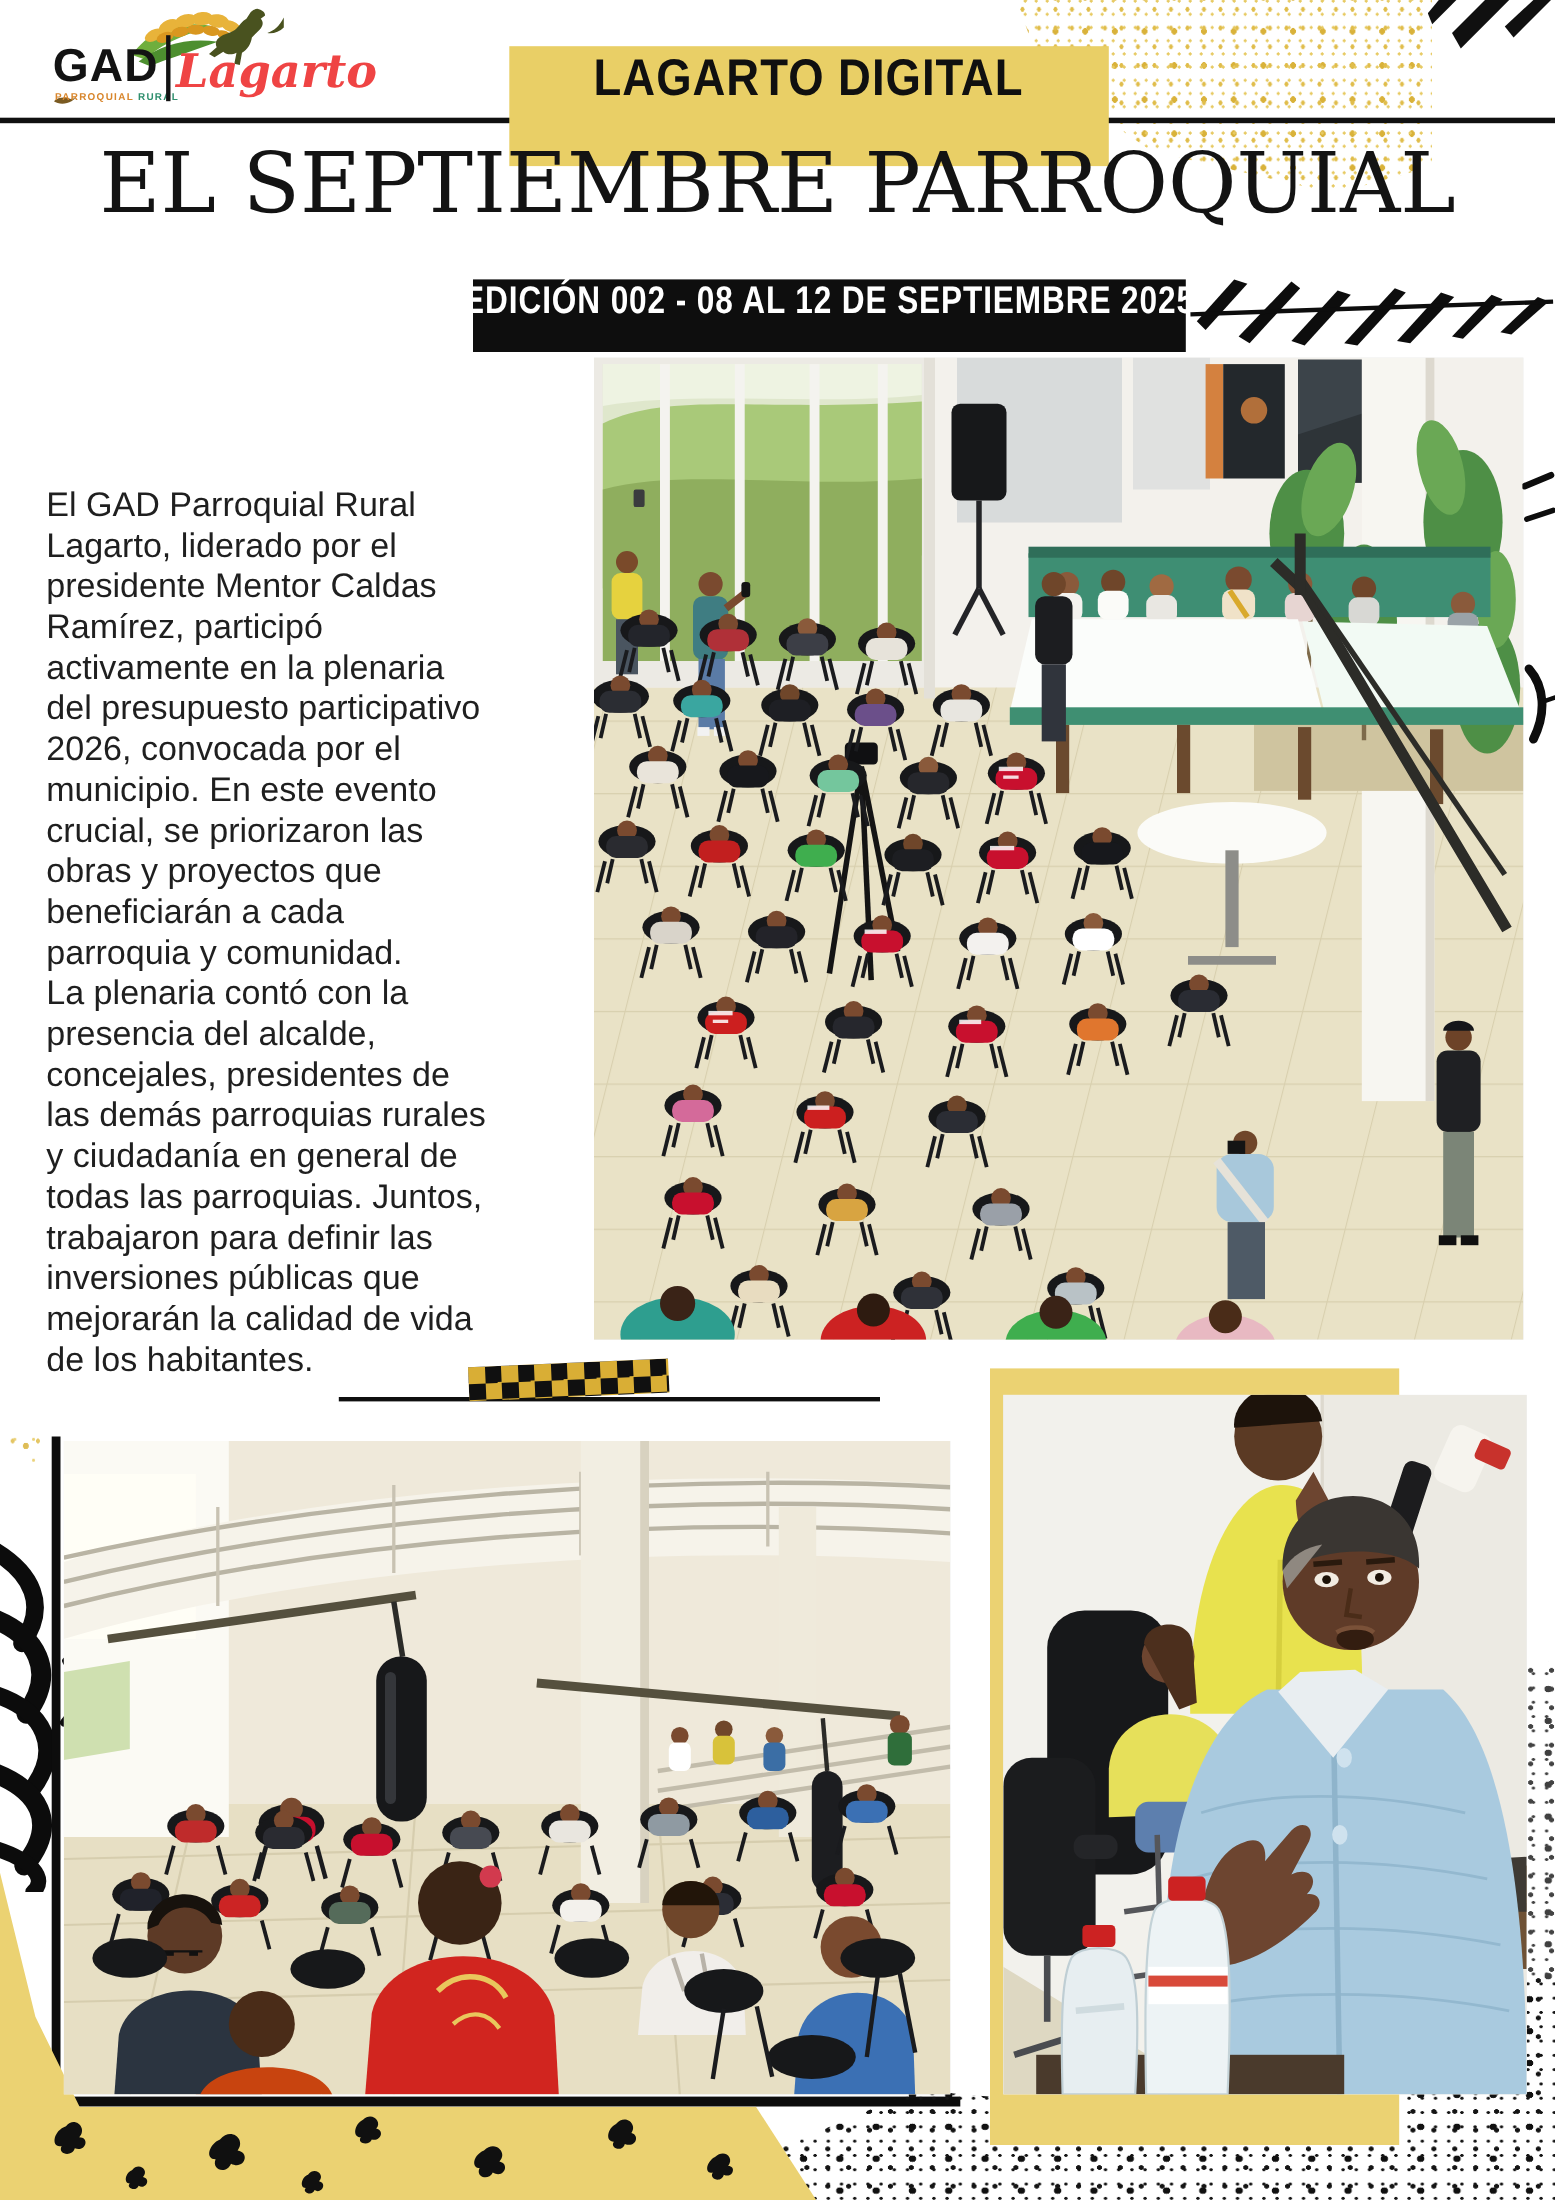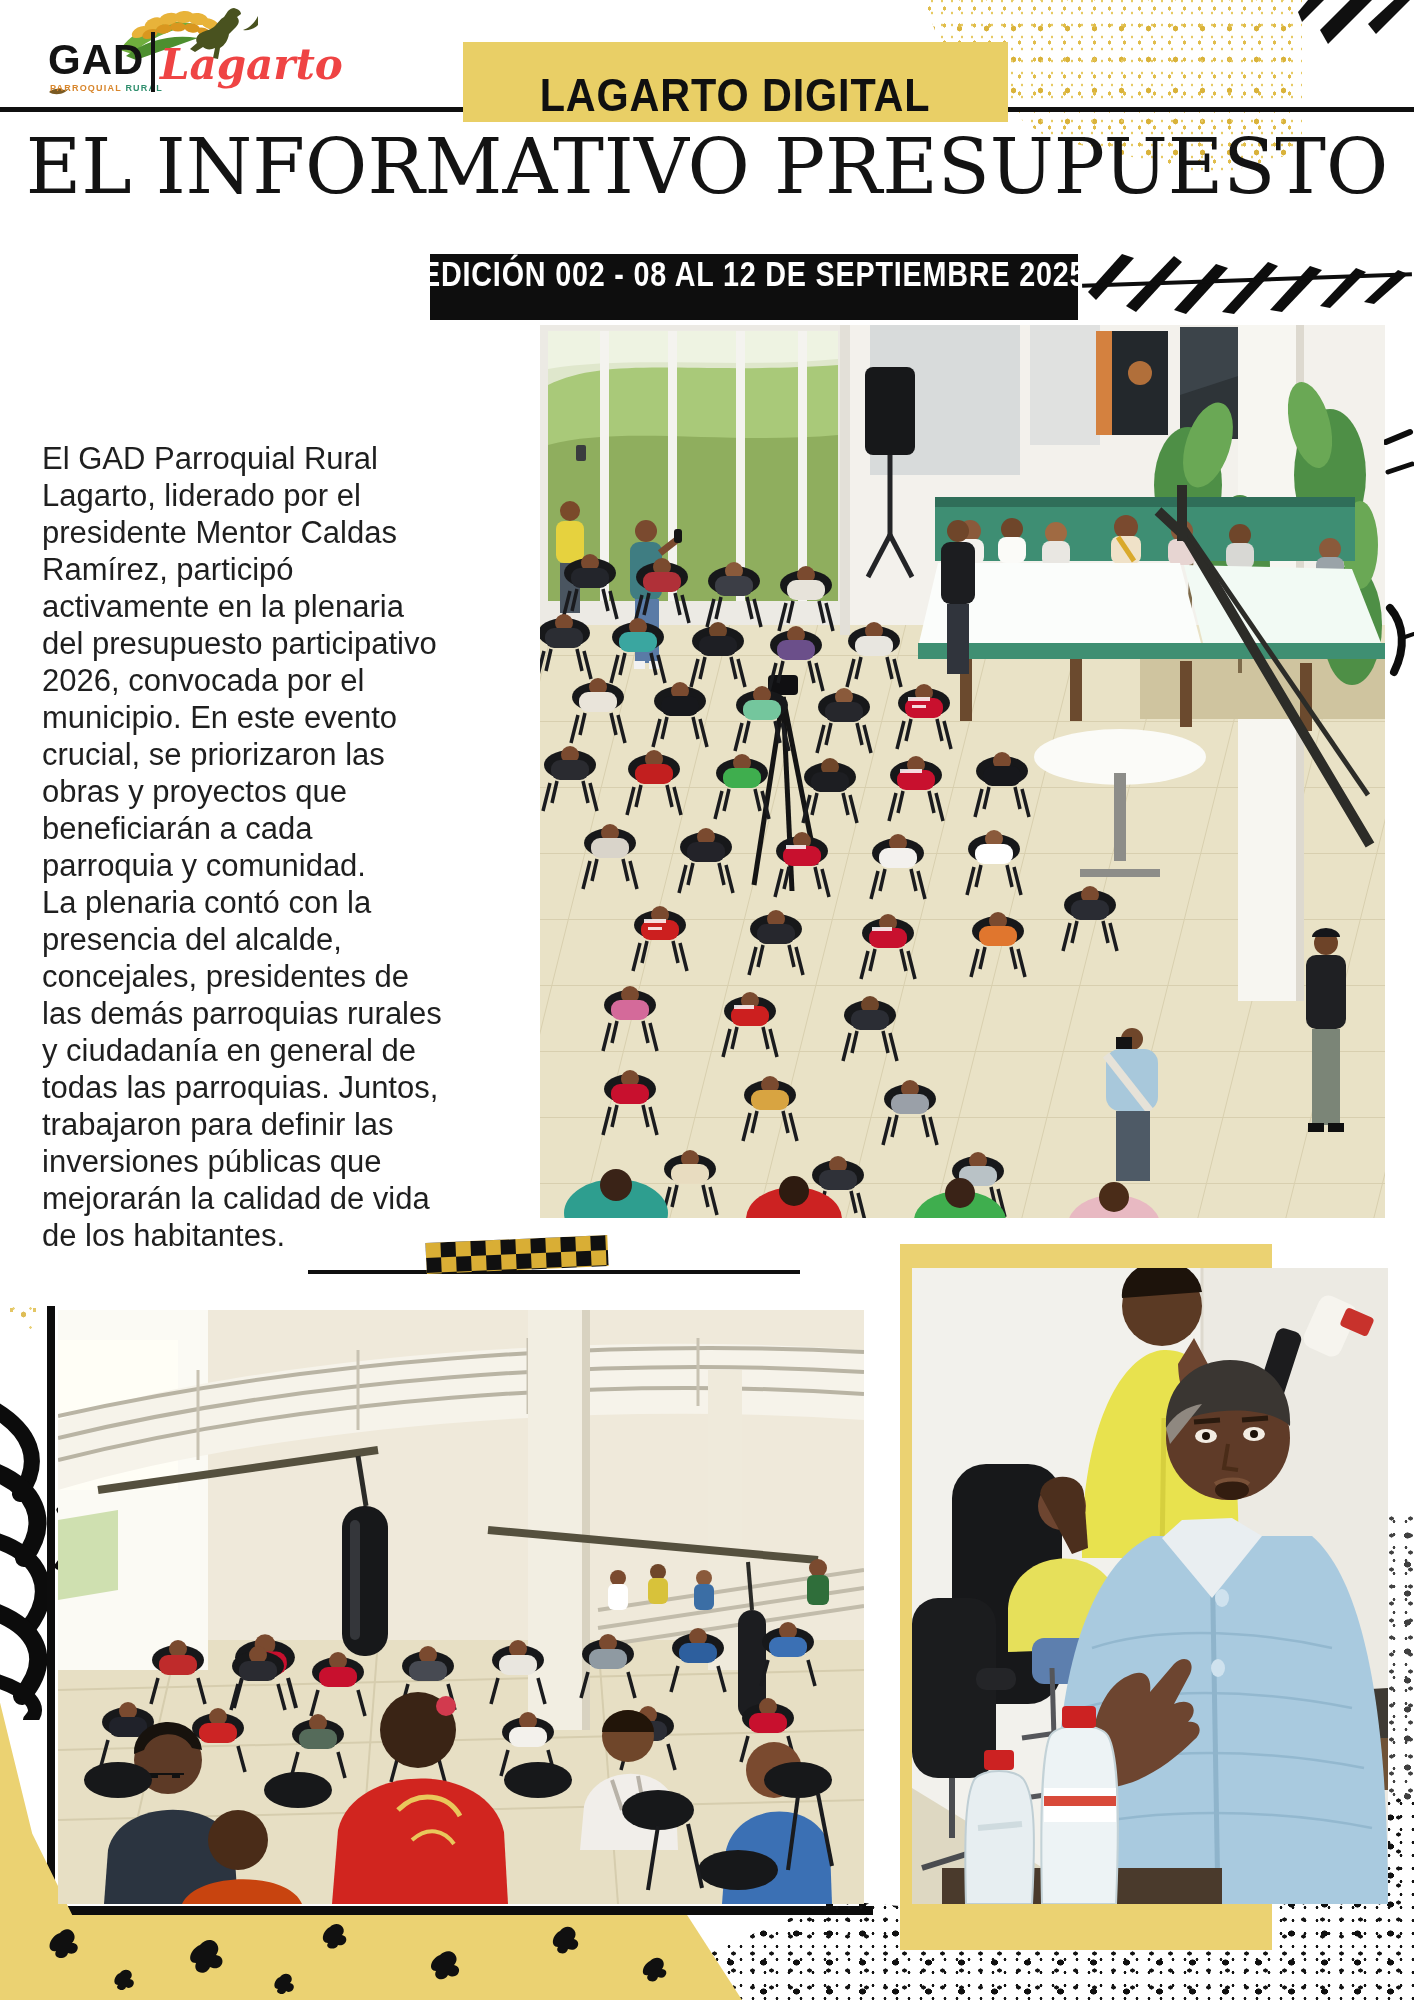--- a/index.html
+++ b/index.html
@@ -1,22 +1,22 @@
 <!DOCTYPE html>
 <html><head>
 <meta charset="utf-8">
 <style>
   html,body{margin:0;padding:0;background:#fff;}
   .page{position:relative;width:1414px;height:2000px;background:#ffffff;overflow:hidden;
         font-family:"Liberation Sans",sans-serif;color:#151515;padding-left:12px;}
   .abs{position:absolute;}
   
   .header-rule{left:0;top:107px;width:1414px;height:5px;background:#101010;z-index:1;}
-  .banner{left:463px;top:42px;width:545px;height:80px;background:#e9cf66;z-index:2;
-          display:flex;align-items:flex-end;justify-content:center;}
+  .banner{left:463px;top:42px;width:545px;height:109px;background:#e9cf66;z-index:2;
+          display:flex;align-items:flex-start;justify-content:center;}
   .banner span{display:inline-block;transform:scaleX(.88);font-size:47px;font-weight:700;
           letter-spacing:1px;color:#101010;white-space:nowrap;}
   .title{left:0;top:122px;width:1414px;text-align:center;margin:0;
          font-family:"DejaVu Serif",serif;font-weight:500;font-size:76px;letter-spacing:0;
          color:#131313;z-index:2;}
   .edition{left:430px;top:254px;width:648px;height:66px;background:#0e0e0e;z-index:3;
            display:flex;align-items:flex-start;justify-content:center;}
   .edition span{display:inline-block;transform:scaleX(.82);font-size:35px;font-weight:700;
            color:#fff;letter-spacing:1px;white-space:nowrap;}
   .edition-rule{left:6px;top:284px;width:424px;height:4px;background:#0e0e0e;z-index:2;}
@@ -124,21 +124,21 @@
       <span class="t2">RURAL</span>
     </div>
     <div class="lbar"></div>
     <div class="lname">Lagarto</div>
   </div>
 
   <div class="abs banner">
     <span>LAGARTO DIGITAL</span>
   </div>
 
-  <h1 class="abs title">EL INFORMATIVO PRESUPUESTO</h1>
+  <h1 class="abs title">EL SEPTIEMBRE PARROQUIAL</h1>
 
   <div class="abs edition-rule"></div>
   <div class="abs edition">
     <span>EDICIÓN 002 - 08 AL 12  DE SEPTIEMBRE 2025</span>
   </div>
 
   <svg class="abs hatch" viewBox="0 0 332 70">
     <g fill="#0d0d0d">
       <polygon points="6,44 40,6 52,10 14,52"></polygon>
       <polygon points="44,58 92,8 100,14 54,64"></polygon>

